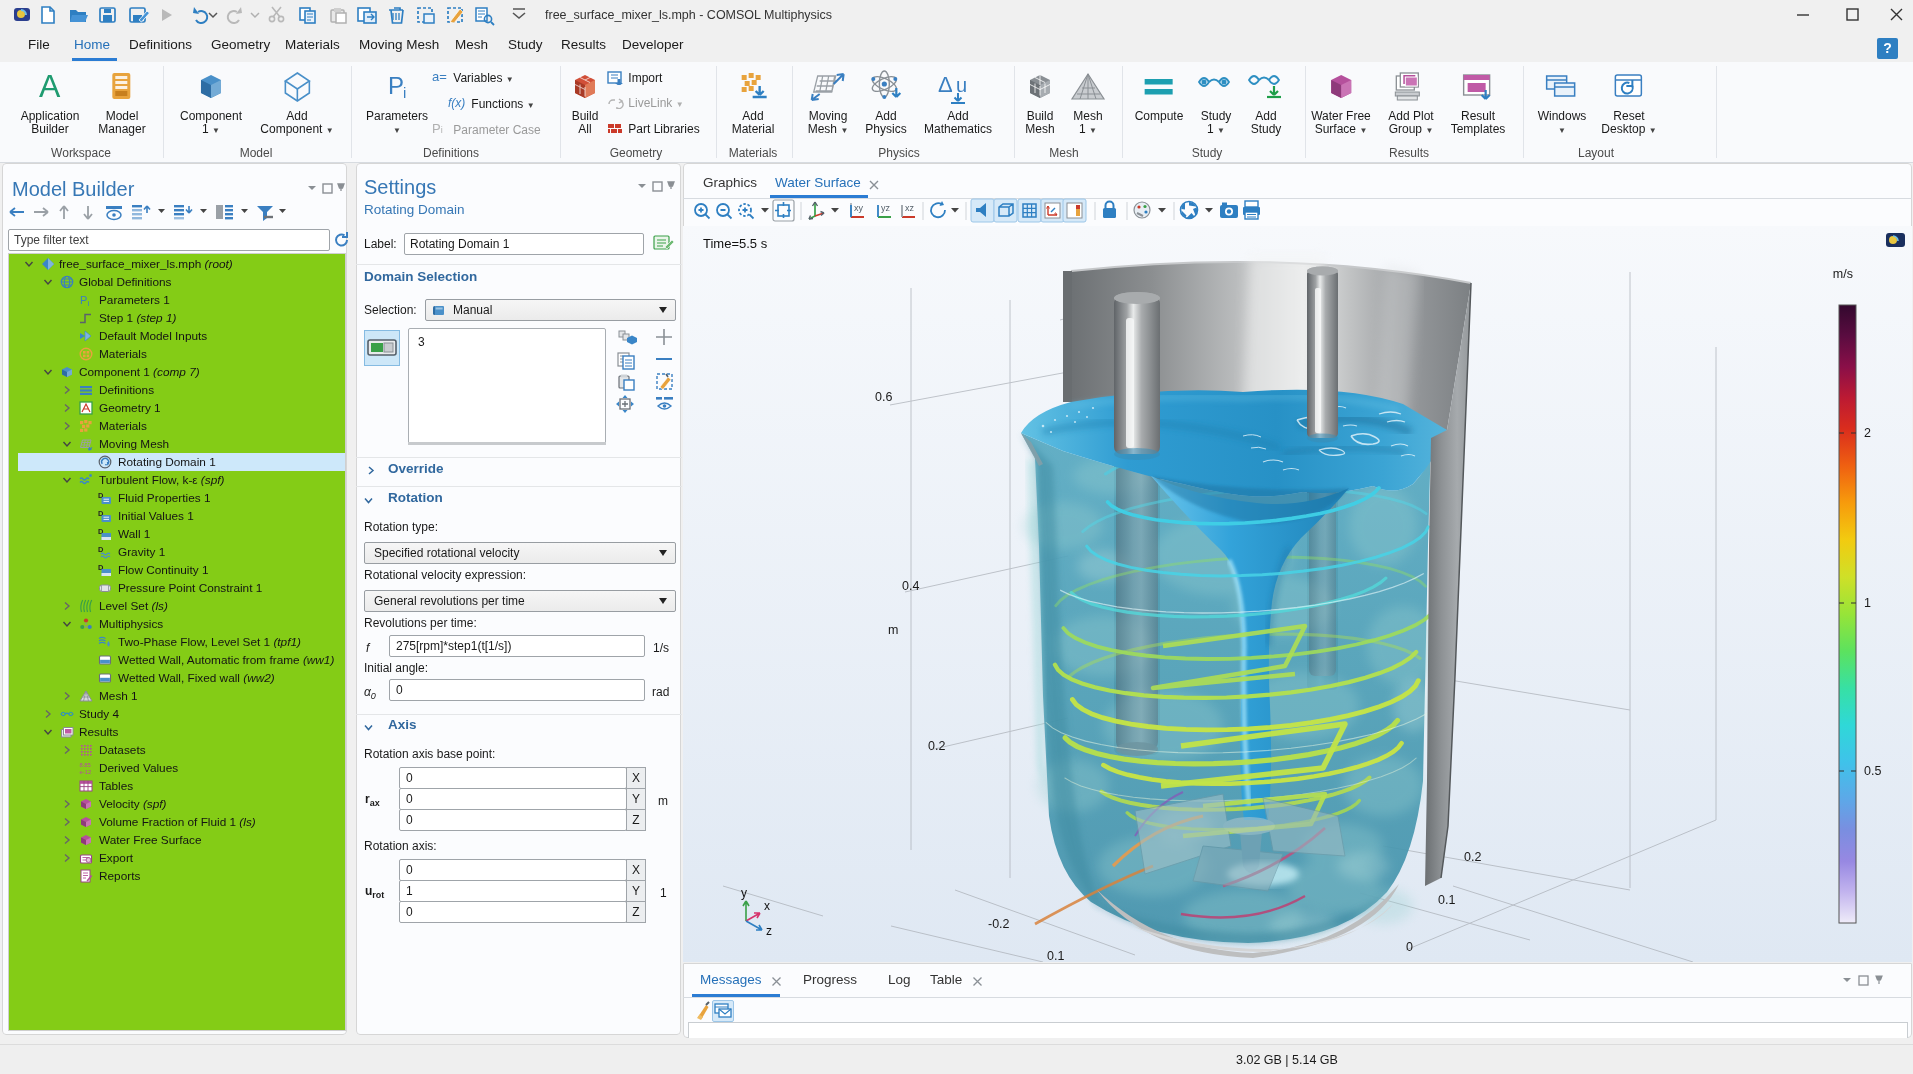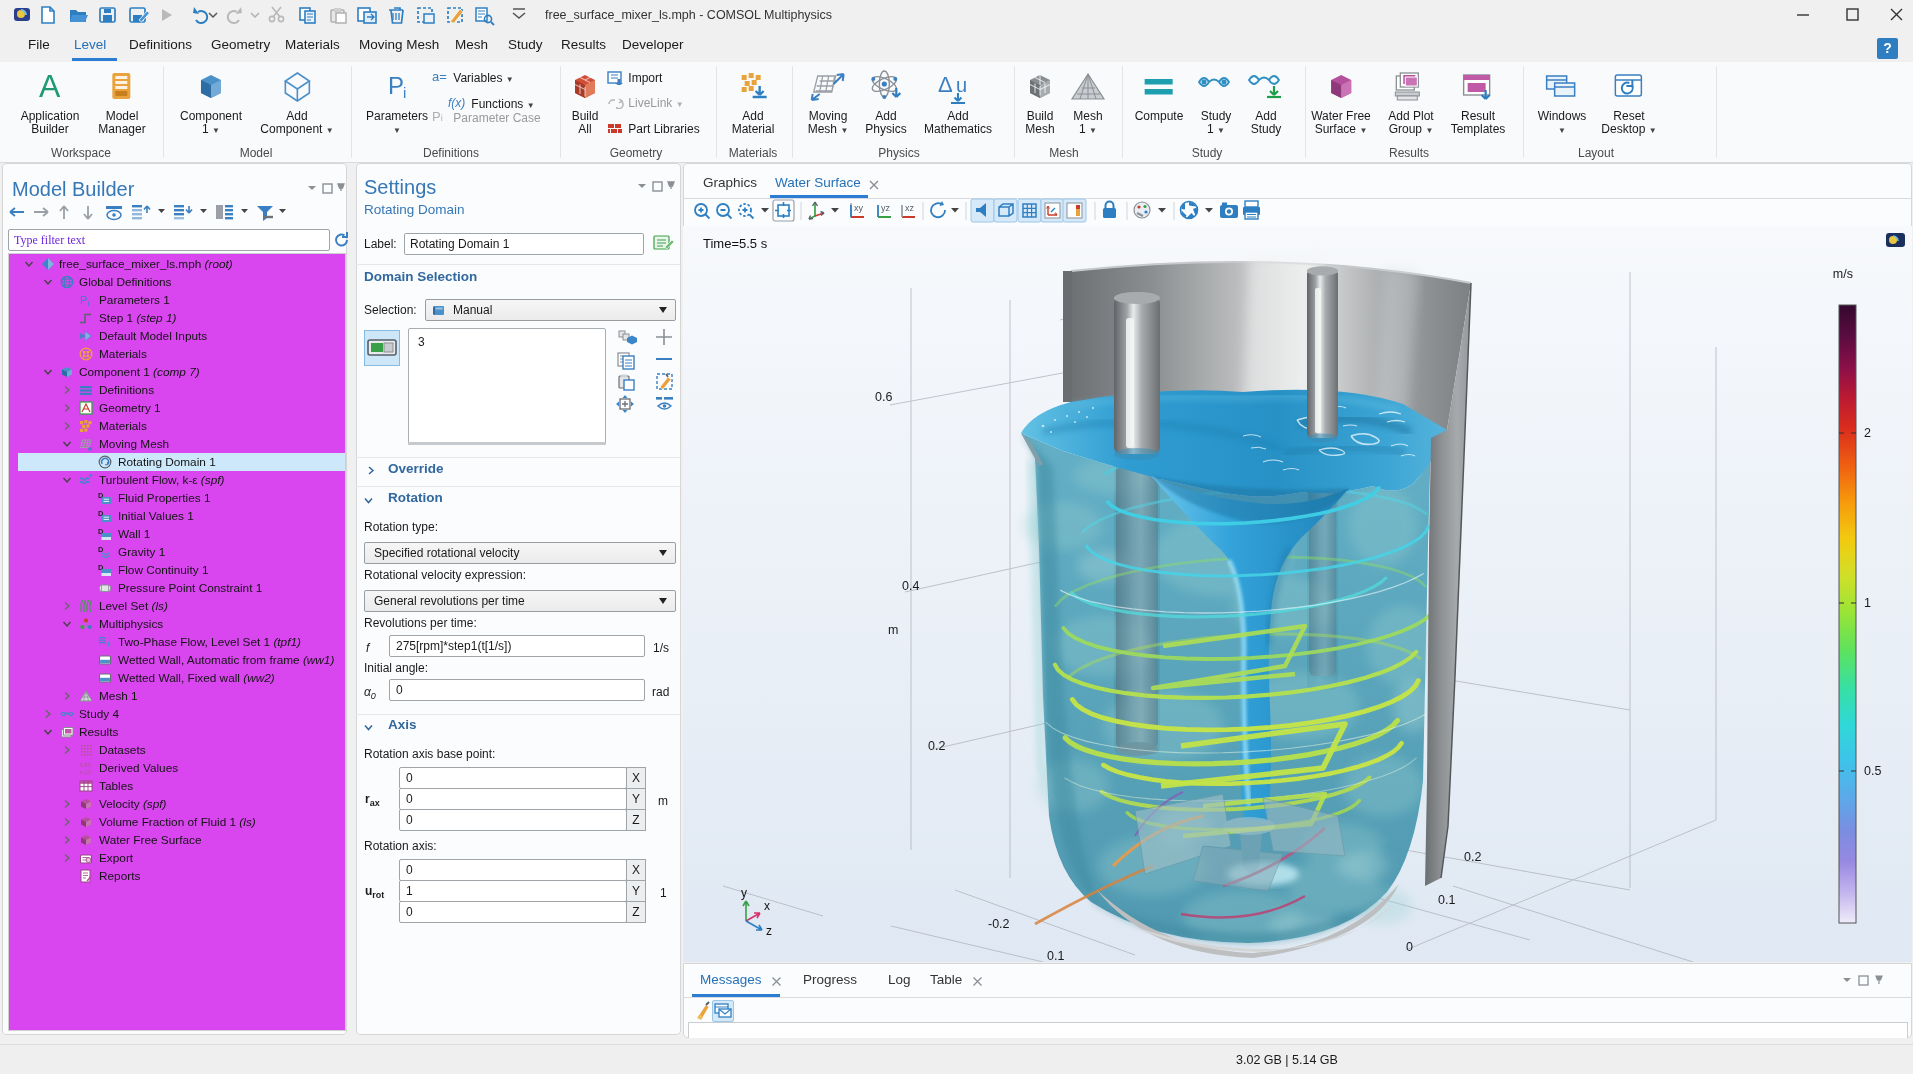--- a/index.html
+++ b/index.html
@@ -90,21 +90,21 @@
   </svg>
   <div id="title-text">free_surface_mixer_ls.mph - COMSOL Multiphysics</div>
   <svg width="140" height="30" style="position:absolute;left:1773px;top:0;">
     <path d="M24 15 h12" stroke="#333" stroke-width="1.4"></path>
     <rect x="74" y="9" width="11" height="11" fill="none" stroke="#333" stroke-width="1.4"></rect>
     <path d="M118 9 l11 11 m0 -11 l-11 11" stroke="#333" stroke-width="1.4"></path>
   </svg>
 </div>
 <div id="menubar">
   <span class="menu-item" style="left:28px;">File</span>
-  <span class="menu-item" style="left:74px;color:#2570b8;">Level</span>
+  <span class="menu-item" style="left:74px;color:#2570b8;">Home</span>
   <span class="menu-item" style="left:129px;">Definitions</span>
   <span class="menu-item" style="left:211px;">Geometry</span>
   <span class="menu-item" style="left:285px;">Materials</span>
   <span class="menu-item" style="left:359px;">Moving Mesh</span>
   <span class="menu-item" style="left:455px;">Mesh</span>
   <span class="menu-item" style="left:508px;">Study</span>
   <span class="menu-item" style="left:561px;">Results</span>
   <span class="menu-item" style="left:622px;">Developer</span>
   <div class="abs" style="left:72px;top:28px;width:45px;height:3px;background:#2b7cd3;"></div>
 <div class="abs" style="left:1877px;top:8px;width:21px;height:21px;background:#2e7fc2;border-radius:2px;color:#fff;font-size:14px;font-weight:bold;text-align:center;line-height:21px;">?</div>
@@ -159,21 +159,21 @@
         <text x="8" y="24" font-size="24" fill="#3a7fc1" font-family="Liberation Sans">P</text>
         <text x="23" y="28" font-size="15" fill="#3a7fc1" font-family="Liberation Sans">i</text>
       </svg>Parameters<br><span class="caret">▼</span></div>
 
   <div class="rsmall" style="left:432px;top:8px;"><svg width="18" height="14" style="vertical-align:-2px">
         <text x="0" y="11" font-size="13" fill="#3a7fc1" font-family="Liberation Sans">a=</text>
       </svg> Variables <span class="caret">▼</span></div>
   <div class="rsmall" style="left:448px;top:34px;"><svg width="20" height="14" style="vertical-align:-2px">
         <text x="0" y="11" font-size="12" font-style="italic" fill="#3a7fc1" font-family="Liberation Sans">f(x)</text>
       </svg> Functions <span class="caret">▼</span></div>
-  <div class="rsmall gray" style="left:432px;top:48px;"><svg width="18" height="14" style="vertical-align:-2px">
+  <div class="rsmall gray" style="left:432px;top:60px;"><svg width="18" height="14" style="vertical-align:-2px">
         <text x="0" y="11" font-size="13" fill="#b0b0b0" font-family="Liberation Sans">P<tspan font-size="9">i</tspan></text>
       </svg> Parameter Case</div>
 
   <div class="rbtn" style="left:585px;top:8px;"><svg class="ic" width="34" height="34">
         <path d="M7 10 l10 -5 10 5 v13 l-10 5 -10 -5 z" fill="#d14f38"></path>
         <path d="M7 10 l10 5 v13 l-10 -5 z" fill="#a93a26"></path>
         <path d="M17 15 l10 -5 v13 l-10 5 z" fill="#e07a58"></path>
         <path d="M7 14.5 l10 5 m0 -9.5 l10 -5 M12 7.5 l10 5 m-10 11.5 v-9.5 m5 12 v-9.5" stroke="#fff" stroke-width="1" opacity=".7"></path>
       </svg>Build<br>All</div>
   <div class="rsmall" style="left:607px;top:8px;"><svg width="18" height="15" style="vertical-align:-3px">
@@ -344,27 +344,27 @@
         <rect x="217" y="14" width="8" height="2.4" fill="#3a7fc1"></rect>
       </g>
     <path d="M233 6 l3.5 4 3.5 -4 z" fill="#444"></path>
     <g>
         <path d="M249 3 h16 l-6 6 v6 l-4 3 v-9 z" fill="#3a7fc1"></path>
         <path d="M256 14 h9" stroke="#6d7277" stroke-width="2.4"></path>
       </g>
     <path d="M271 6 l3.5 4 3.5 -4 z" fill="#444"></path>
   </svg>
   <div class="input" style="left:6px;top:66px;width:322px;height:22px;">
-      <span style="color:#6d28d9;position:absolute;left:5px;top:3px;font-family:Liberation Serif, serif;">Type filter text</span>
+      <span style="color:#404040;position:absolute;left:5px;top:3px;">Type filter text</span>
     </div>
   <svg class="abs" width="18" height="18" style="left:331px;top:68px;">
       <path d="M14 9 a5.5 5.5 0 1 1 -2.5 -4.6" fill="none" stroke="#3a7fc1" stroke-width="2"></path>
       <path d="M14 1 v5 h-5" fill="none" stroke="#3a7fc1" stroke-width="2"></path>
     </svg>
-  <div class="abs" style="left:6px;top:90px;width:338px;height:778px;background:#d946ef;border:1px solid #cfcfcf;overflow:hidden;" id="tree">
+  <div class="abs" style="left:6px;top:90px;width:338px;height:778px;background:#84cc16;border:1px solid #cfcfcf;overflow:hidden;" id="tree">
   <div class="trow" style="top:1px;">
         <svg class="ti" style="left:6px;top:4px;" width="10" height="10">
           <path d="M1.5 3 l3.5 4 3.5 -4" stroke="#444" stroke-width="1.4" fill="none"></path>
         </svg>
         <svg class="ti" style="left:23px;" width="14" height="14">
           <path d="M7 1 l6 6 -6 6 -6 -6 z" fill="#3a86c8"></path>
           <path d="M7 1 l6 6 -6 6 z" fill="#7fb5de"></path>
         </svg>
         <span class="tt" style="left:41px;">free_surface_mixer_ls.mph <span class="em">(root)</span></span>
       </div>

